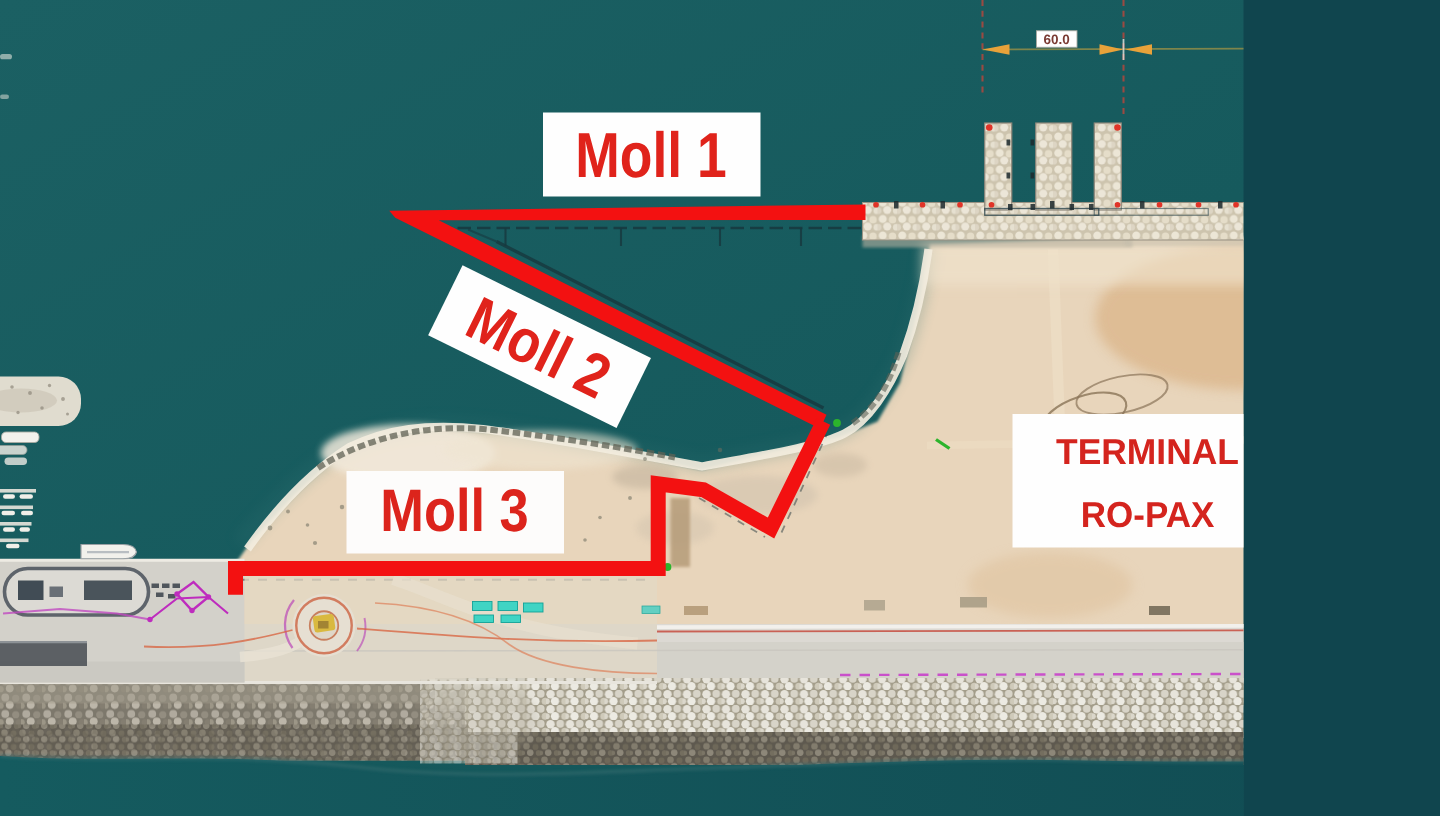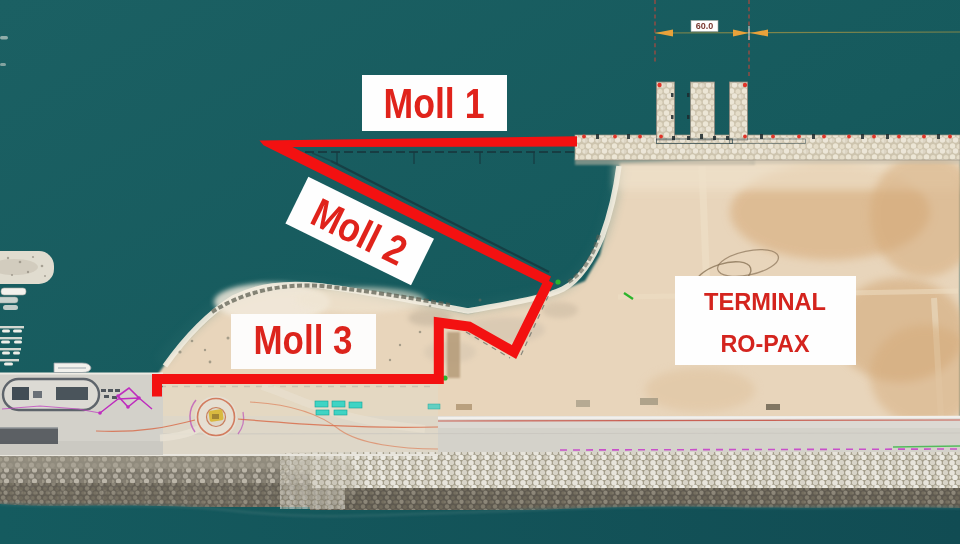--- a/index.html
+++ b/index.html
@@ -1,16 +1,16 @@
 <!DOCTYPE html>
 <html><head>
 <meta charset="utf-8">
 <style>
 html,body{margin:0;padding:0;background:#10454e;}
-#wrap{width:960px;height:544px;overflow:hidden;position:relative;font-family:"Liberation Sans",sans-serif;text-align:right;}
+#wrap{width:829px;height:544px;overflow:hidden;position:relative;font-family:"Liberation Sans",sans-serif;text-align:right;}
 </style>
 </head>
 <body>
 <div id="wrap">
 <svg width="960" height="544" viewBox="0 0 960 544">
 <defs>
 <linearGradient id="seaGrad" x1="0" y1="0" x2="1" y2="1">
 <stop offset="0" stop-color="#1b6063"></stop>
 <stop offset="0.55" stop-color="#165a5d"></stop>
 <stop offset="1" stop-color="#125055"></stop>

